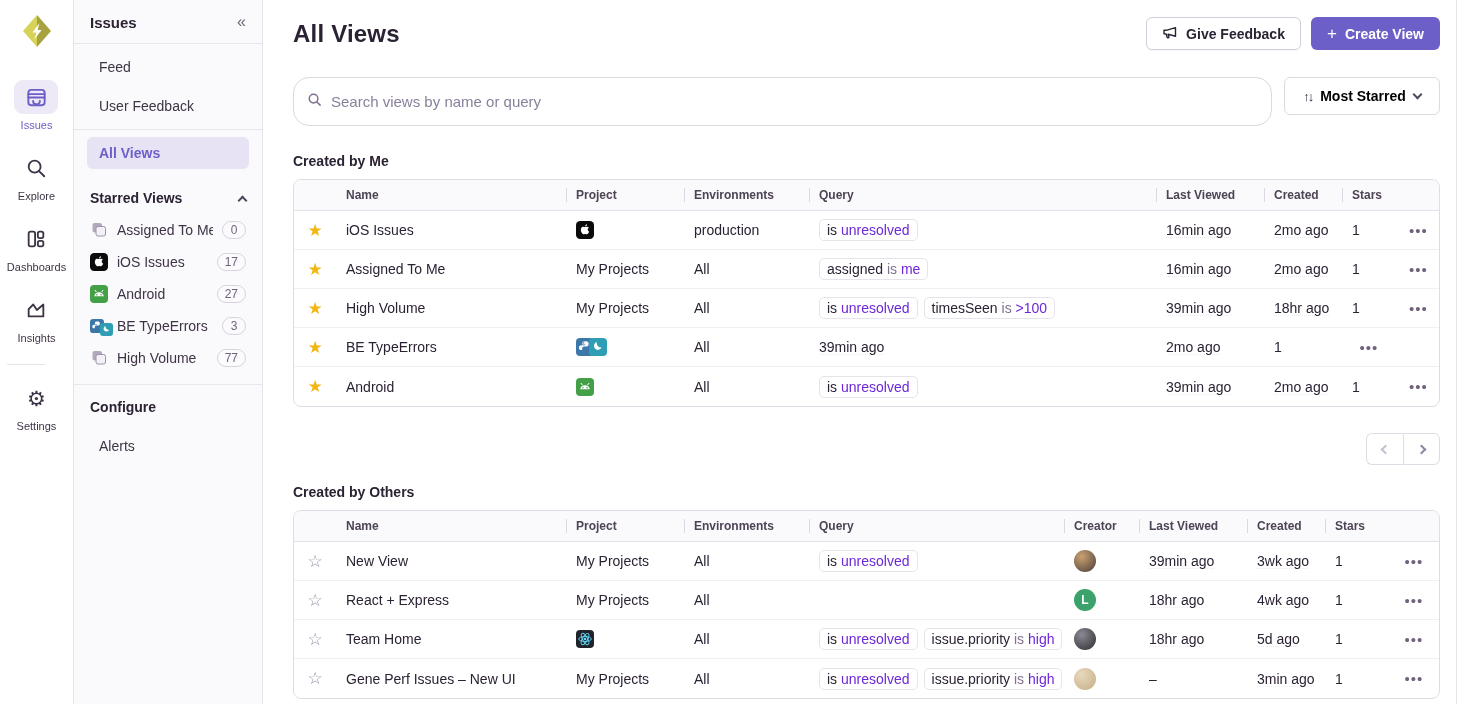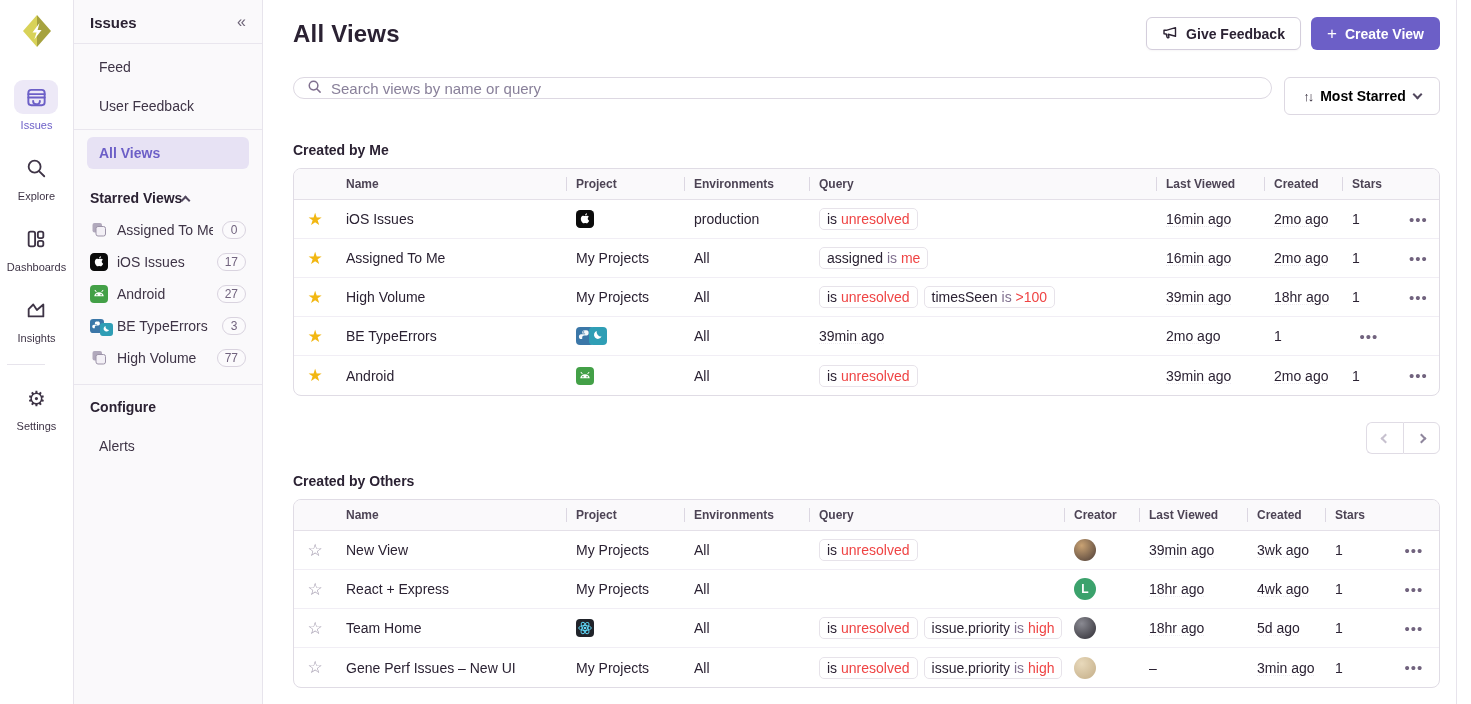--- a/index.html
+++ b/index.html
@@ -23,21 +23,21 @@
 
   
   .sidebar { width:189px; flex:0 0 189px; background:#FAF9FB; border-right:1px solid #E7E4EC;
     padding:0 13px; font-size:14px; }
   .sb-head { display:flex; align-items:center; justify-content:space-between;
     padding:13px 3px 12px; font-size:15px; font-weight:700; }
   .sb-collapse { font-size:16px; color:#6E6578; cursor:pointer; font-weight:400; }
   .sb-divider { height:1px; background:#E9E6EE; margin:0 -13px; }
   .sb-item { padding:8px 12px; margin:7px 0; border-radius:6px; color:#3E3446; cursor:pointer; }
   .sb-item.active { background:#E7E2F4; color:#6C5FC7; font-weight:700; }
-  .sb-sec { display:flex; align-items:center; 
+  .sb-sec { display:flex; align-items:center; justify-content:space-between;
     padding:14px 3px 8px; font-weight:700; color:#2B2233; cursor:pointer; }
   .starred-item { display:flex; align-items:center; gap:9px; padding:7px 3px; cursor:pointer; }
   .starred-item .lbl { flex:1; color:#3E3446; white-space:nowrap; overflow:hidden; }
   .count-pill { min-width:24px; padding:1px 7px; border:1px solid #D9D3DF; border-radius:10px;
     font-size:12px; color:#71637E; background:#FBFAFC; text-align:center; }
   .sicon { width:18px; height:18px; flex:0 0 18px; display:inline-flex; }
   .chev { display:inline-block; width:7px; height:7px; border-right:2px solid #52485E;
     border-bottom:2px solid #52485E; }
   .chev.up { transform:rotate(-135deg); margin-top:4px; }
   .chev.down { transform:rotate(45deg); margin-bottom:3px; }
@@ -51,21 +51,21 @@
   .page-title { font-size:24px; font-weight:700; letter-spacing:.2px; }
   .spacer { flex:1; }
   .btn { height:33px; display:inline-flex; align-items:center; gap:8px; padding:0 15px;
     border-radius:6px; font-size:14px; font-weight:700; cursor:pointer; border:1px solid transparent; }
   .btn.secondary { background:#fff; border-color:#D4CEDC; color:#2B2233;
     box-shadow:0 1px 2px rgba(43,34,51,.04); margin-right:10px;align-items:center; }
   .btn.primary { background:#6C5FC7; color:#fff; }
   .plus { font-size:17px; font-weight:400; line-height:1; }
 
   .toolbar { display:flex; gap:12px; margin-top:27px; }
-  .searchbox { flex:1; height:22px; border:1px solid #DDD8E2; border-radius:16px; background:#fff;
+  .searchbox { flex:1; height:49px; border:1px solid #DDD8E2; border-radius:16px; background:#fff;
     display:flex; align-items:center; gap:9px; padding:0 13px; }
   .searchbox input { border:none; outline:none; flex:1; font-size:15px;
     font-family:"Liberation Sans",sans-serif; color:#2B2233; background:transparent; }
   .searchbox input::placeholder { color:#89809A; }
   .sortbtn { width:156px; height:38px; border:1px solid #DDD8E2; border-radius:6px; background:#fff;
     display:flex; align-items:center; justify-content:center; gap:8px; font-size:14px;
     font-weight:700; cursor:pointer; }
   .sort-arrows { font-size:13px; letter-spacing:-2px; color:#2B2233; font-weight:400; }
 
   .section-title { font-size:14px; font-weight:700; margin-top:27px; }
@@ -82,21 +82,21 @@
   .cell { padding-left:10px; white-space:nowrap; overflow:hidden; }
   .cell-star { display:flex; justify-content:center; font-size:17px; }
   .star-filled { color:#F2B712; cursor:pointer; }
   .star-outline { color:#9C93A8; cursor:pointer; }
   .name-link { color:#2B2233; text-decoration:underline; text-decoration-color:#CFC8D6;
     text-underline-offset:3px; cursor:pointer; }
   .time { text-decoration:underline dotted #A79DB2; text-underline-offset:3px; }
   .cell-query { display:flex; gap:6px; overflow:hidden; }
   .pill { flex:0 0 auto; border:1px solid #E7E3EA; border-radius:5px; padding:2px 7px;
     background:#fff; white-space:nowrap; }
-  .tok-k { color:#2B2233; } .tok-o { color:#80708F; } .tok-v { color:#ef4444; }
+  .tok-k { color:#2B2233; } .tok-o { color:#80708F; } .tok-v { color:#6d28d9; }
   .proj { display:flex; align-items:center; }
   .picon { width:18px; height:18px; display:inline-flex; }
   .picon + .picon { margin-left:-5px; }
   .avatar { width:22px; height:22px; border-radius:50%; display:flex; align-items:center;
     justify-content:center; color:#fff; font-size:12px; font-weight:700; }
   .dots { color:#71637E; font-size:15px; letter-spacing:1px; text-align:center; cursor:pointer; }
   .pagination { display:flex; justify-content:flex-end; margin-top:26px; }
   .page-btn { width:37px; height:32px; background:#fff; border:1px solid #E0DCE5;
     display:flex; align-items:center; justify-content:center; cursor:pointer; }
   .page-btn.prev { border-radius:6px 0 0 6px; border-right:none; }

